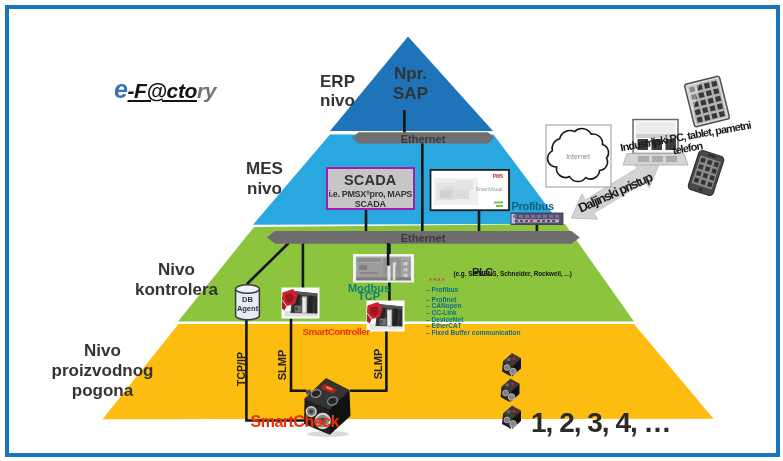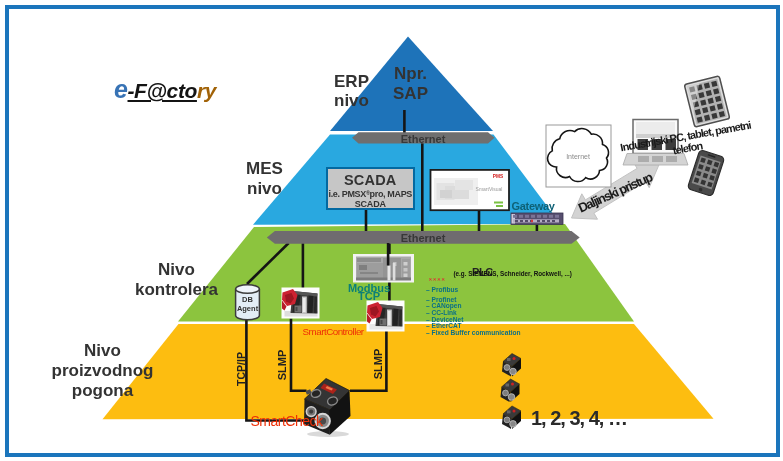--- a/index.html
+++ b/index.html
@@ -250,52 +250,52 @@
         <rect x="711" y="180.5" width="4.5" height="4.5"></rect>
     </g>
     <rect x="702" y="154.3" width="8" height="1.5" rx="0.7" fill="#222"></rect>
     <circle cx="706" cy="190.5" r="1.8" fill="#2e2e2e"></circle>
   </g>
 </svg>
 
 <div class="abs" style="left:383px;top:132.5px;width:80px;text-align:center;font-weight:bold;font-size:11px;color:#383838;">Ethernet</div>
 <div class="abs" style="left:383px;top:232px;width:80px;text-align:center;font-weight:bold;font-size:11px;color:#383838;">Ethernet</div>
 
-<div class="lbl" style="left:291px;top:71.5px;width:121px;">ERP<br>nivo</div>
+<div class="lbl" style="left:277px;top:71.5px;width:121px;">ERP<br>nivo</div>
 <div class="lbl" style="left:350px;top:64px;width:121px;">Npr.<br>SAP</div>
 <div class="lbl" style="left:204px;top:159.2px;width:121px;">MES<br>nivo</div>
 <div class="lbl" style="left:116px;top:260.2px;width:121px;">Nivo<br>kontrolera</div>
 <div class="lbl" style="left:42px;top:340.5px;width:121px;line-height:20px;">Nivo<br>proizvodnog<br>pogona</div>
 
-<div class="abs" style="left:114px;top:75px;font-weight:bold;font-size:21px;font-style:italic;letter-spacing:-0.4px;"><span style="color:#3873b5;font-size:25px;">e</span><span style="color:#141414;text-decoration:underline;">-F@cto</span><span style="color:#a16207;font-style:italic;">ry</span></div>
-
-<div class="abs" style="left:325.5px;top:167.4px;width:89.5px;height:42.9px;background:#c6c6c6;border:2px solid #0369a1;box-sizing:border-box;text-align:center;color:#333;">
+<div class="abs" style="left:114px;top:75px;font-weight:bold;font-size:21px;font-style:italic;letter-spacing:-0.4px;"><span style="color:#3873b5;font-size:25px;">e</span><span style="color:#141414;text-decoration:underline;">-F@cto</span><span style="color:#737373;font-style:italic;">ry</span></div>
+
+<div class="abs" style="left:325.5px;top:167.4px;width:89.5px;height:42.9px;background:#c6c6c6;border:2px solid #a21caf;box-sizing:border-box;text-align:center;color:#333;">
   <div style="font-size:14.5px;font-weight:bold;margin-top:2.5px;letter-spacing:0.2px;">SCADA</div>
   <div style="font-size:9px;font-weight:bold;letter-spacing:-0.35px;margin-top:1.5px;white-space:nowrap;">i.e. PMSX<span style="font-size:5.5px;vertical-align:2px;">®</span>pro, MAPS</div>
   <div style="font-size:9px;font-weight:bold;letter-spacing:-0.2px;">SCADA</div>
 </div>
 
-<div class="abs" style="left:511.5px;top:200px;font-size:11px;font-weight:bold;color:#0e6176;letter-spacing:-0.3px;">Gateway</div>
+<div class="abs" style="left:511.5px;top:200px;font-size:11px;font-weight:bold;color:#0e6176;letter-spacing:-0.3px;">Profibus</div>
 
 <div class="abs" style="left:339px;top:283.5px;width:60px;text-align:center;font-size:11px;line-height:8.6px;font-weight:bold;color:#0c8077;">Modbus<br>TCP</div>
 
 <div class="abs" style="left:428px;top:266px;font-size:11px;font-weight:bold;color:#222;letter-spacing:-0.4px;margin-left:44px;">PLC</div>
 <div class="abs" style="left:428.5px;top:277px;font-size:4.5px;letter-spacing:0.5px;font-weight:bold;color:#d33;">✕✕✕✕</div>
 <div class="abs" style="left:453.5px;top:269.5px;font-size:6.3px;font-weight:bold;color:#111;">(e.g. SIEMENS, Schneider, Rockwell, ...)</div>
 <div class="abs" style="left:426px;top:285.7px;font-size:6.6px;font-weight:bold;color:#0a7086;">– Profibus</div>
 <div class="abs" style="left:426px;top:295.9px;font-size:6.6px;font-weight:bold;color:#0a7086;">– Profinet</div>
 <div class="abs" style="left:426px;top:302.3px;font-size:6.6px;font-weight:bold;color:#0a7086;">– CANopen</div>
 <div class="abs" style="left:426px;top:308.6px;font-size:6.6px;font-weight:bold;color:#0a7086;">– CC-Link</div>
 <div class="abs" style="left:426px;top:315.6px;font-size:6.6px;font-weight:bold;color:#0a7086;">– DeviceNet</div>
 <div class="abs" style="left:426px;top:322px;font-size:6.6px;font-weight:bold;color:#0a7086;">– EtherCAT</div>
 <div class="abs" style="left:426px;top:329px;font-size:6.6px;font-weight:bold;color:#0a7086;">– Fixed Buffer communication</div>
 
 <div class="abs" style="left:200.6px;top:362.5px;width:80px;text-align:center;font-size:10.5px;font-weight:bold;color:#222;transform:rotate(-90deg);">TCP/IP</div>
 <div class="abs" style="left:242.2px;top:359px;width:80px;text-align:center;font-size:11px;font-weight:bold;color:#222;transform:rotate(-90deg);">SLMP</div>
 <div class="abs" style="left:337.7px;top:358px;width:80px;text-align:center;font-size:11px;font-weight:bold;color:#222;transform:rotate(-90deg);">SLMP</div>
 
-<div class="abs" style="left:302.5px;top:325.8px;font-size:9.8px;font-weight:normal;color:#ee3007;letter-spacing:-0.5px;">SmartController</div>
-<div class="abs" style="left:250.5px;top:412.8px;font-size:14px;font-weight:normal;color:#ee3007;letter-spacing:-0.5px;">SmartCheck</div>
-
-<div class="abs" style="left:531px;top:407px;font-size:20px;font-weight:bold;color:#2b2b2b;letter-spacing:-1px;">1, 2, 3, 4, …</div>
+<div class="abs" style="left:302.5px;top:325.8px;font-size:9.8px;font-weight:bold;color:#ee3007;letter-spacing:-0.5px;">SmartController</div>
+<div class="abs" style="left:250.5px;top:412.8px;font-size:16px;font-weight:bold;color:#ee3007;letter-spacing:-0.5px;">SmartCheck</div>
+
+<div class="abs" style="left:531px;top:407px;font-size:28px;font-weight:bold;color:#2b2b2b;letter-spacing:-1px;">1, 2, 3, 4, …</div>
 
 <div class="abs" style="left:599px;top:130.5px;width:175px;text-align:center;font-size:11px;line-height:11.5px;font-weight:bold;color:#1a1a1a;letter-spacing:-0.9px;transform:rotate(-10deg);">Industrijski PC, tablet, pametni<br>telefon</div>
 <div class="abs" style="left:570px;top:185px;width:90px;text-align:center;font-size:13px;font-weight:bold;color:#1a1a1a;letter-spacing:-1.3px;transform:rotate(-24deg);">Daljinski pristup</div>
 
 </body></html>

